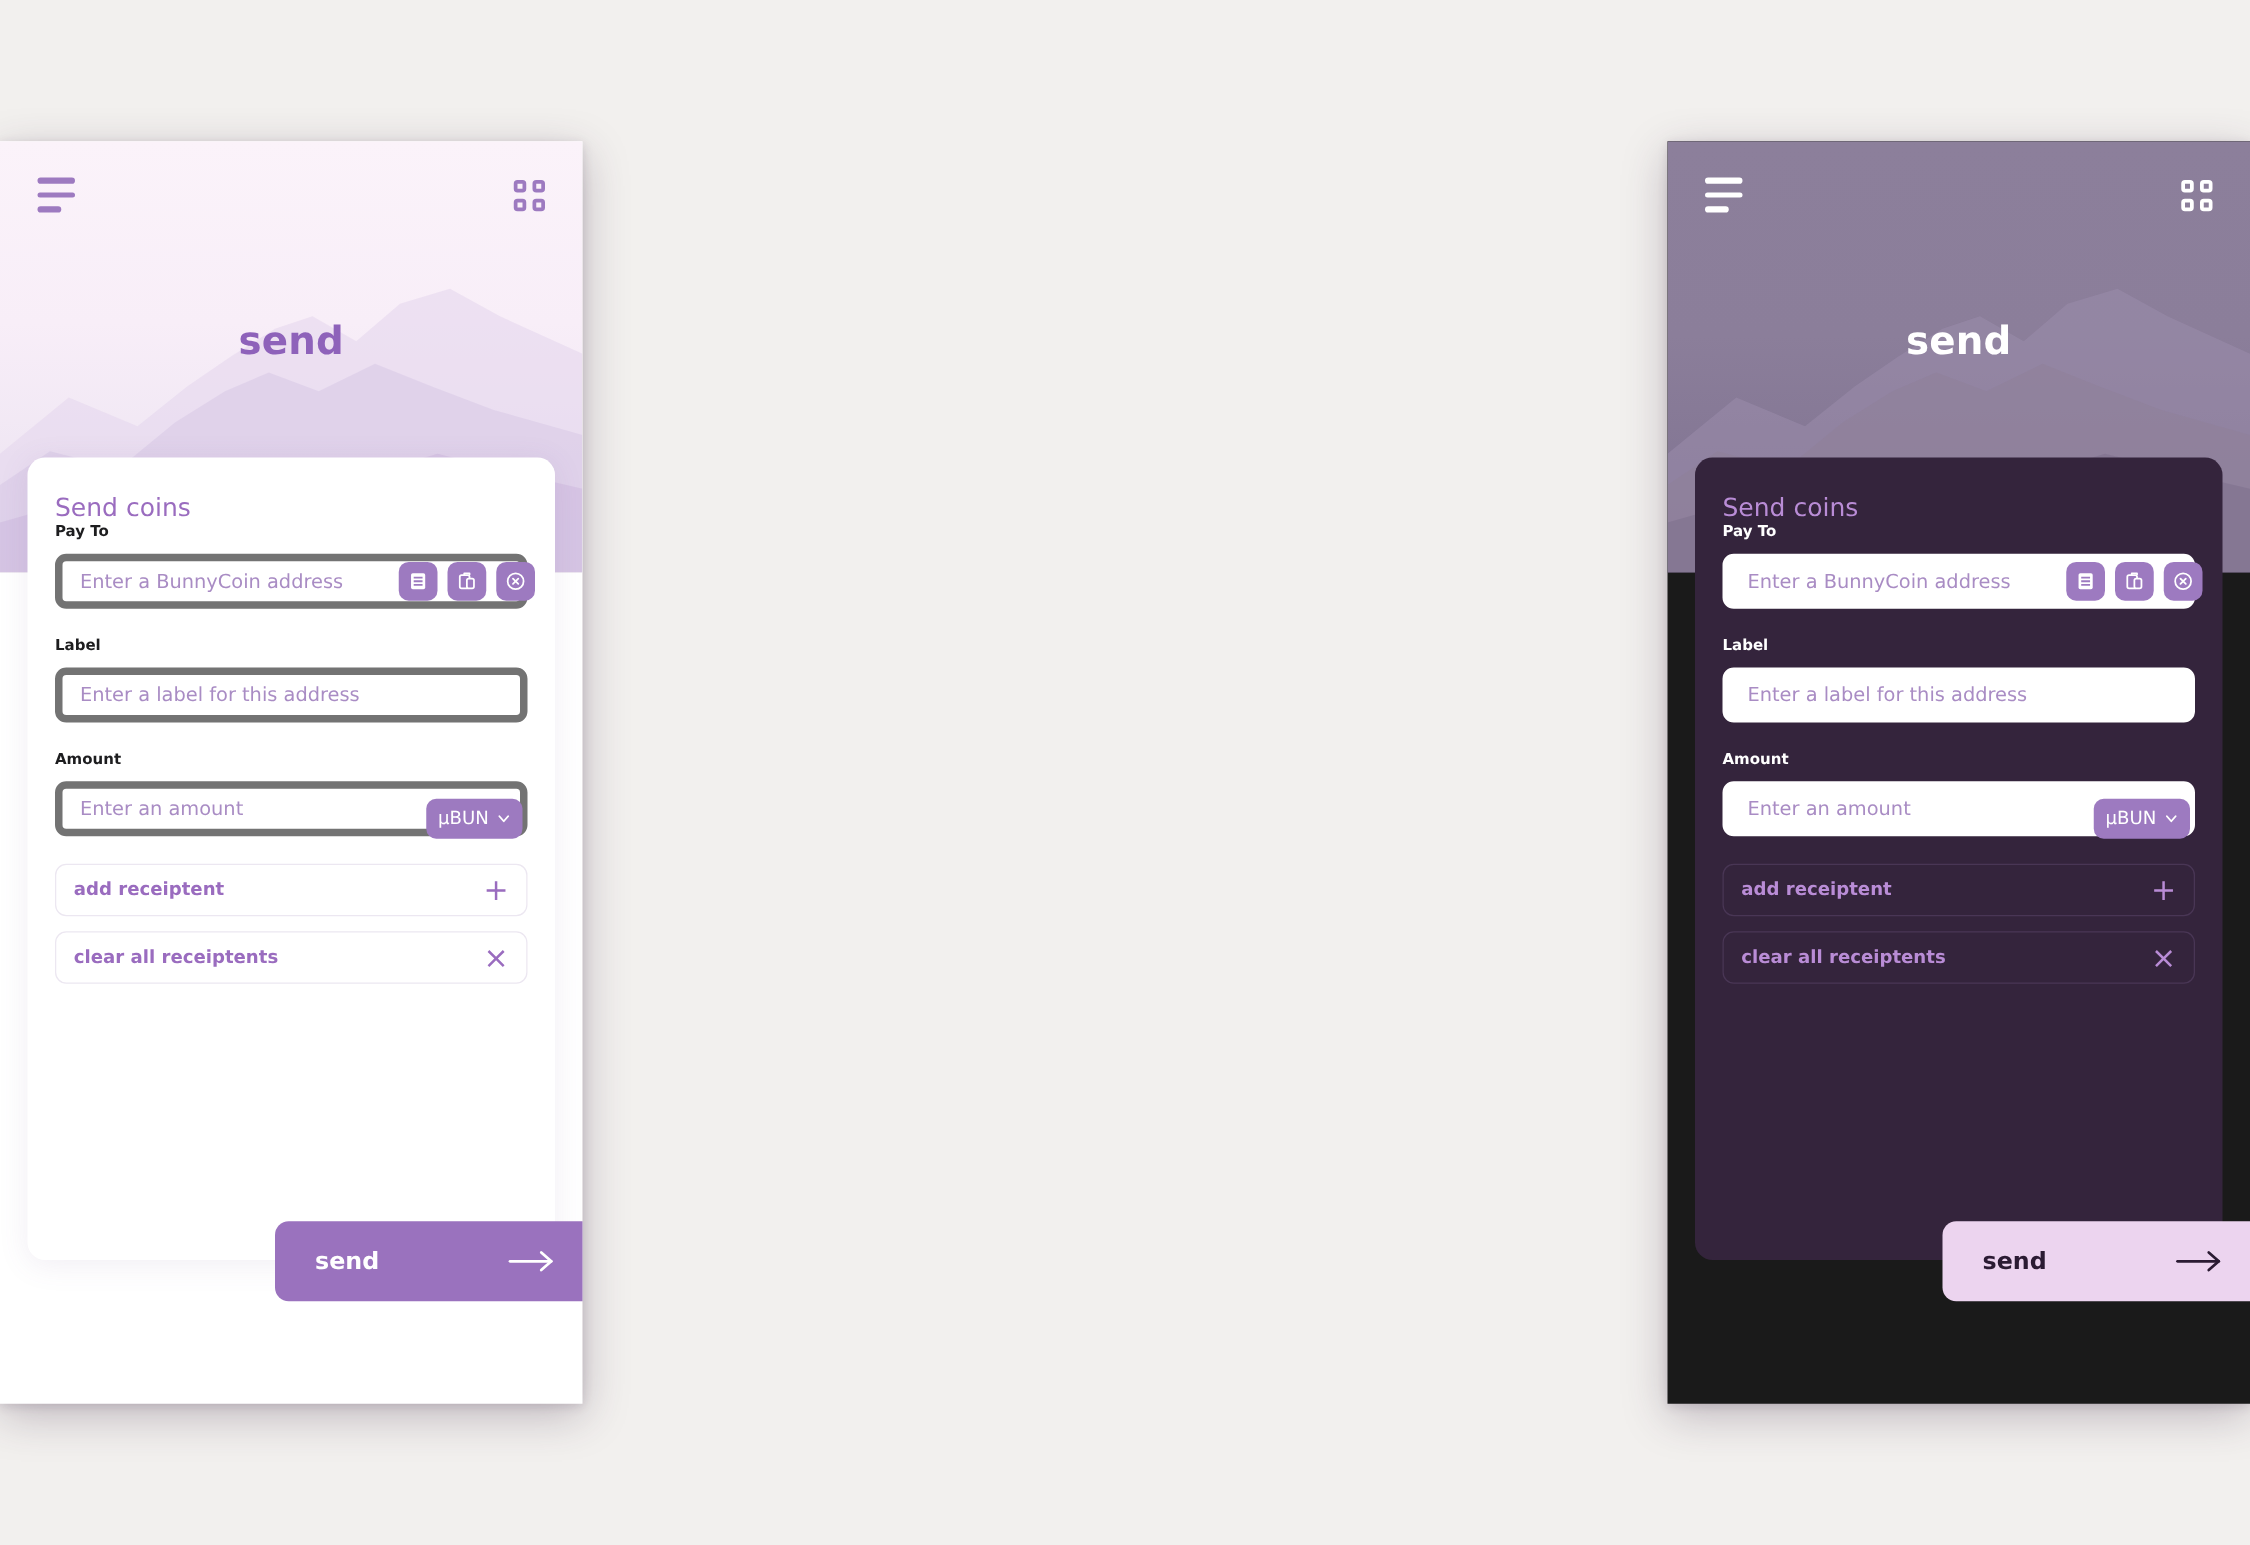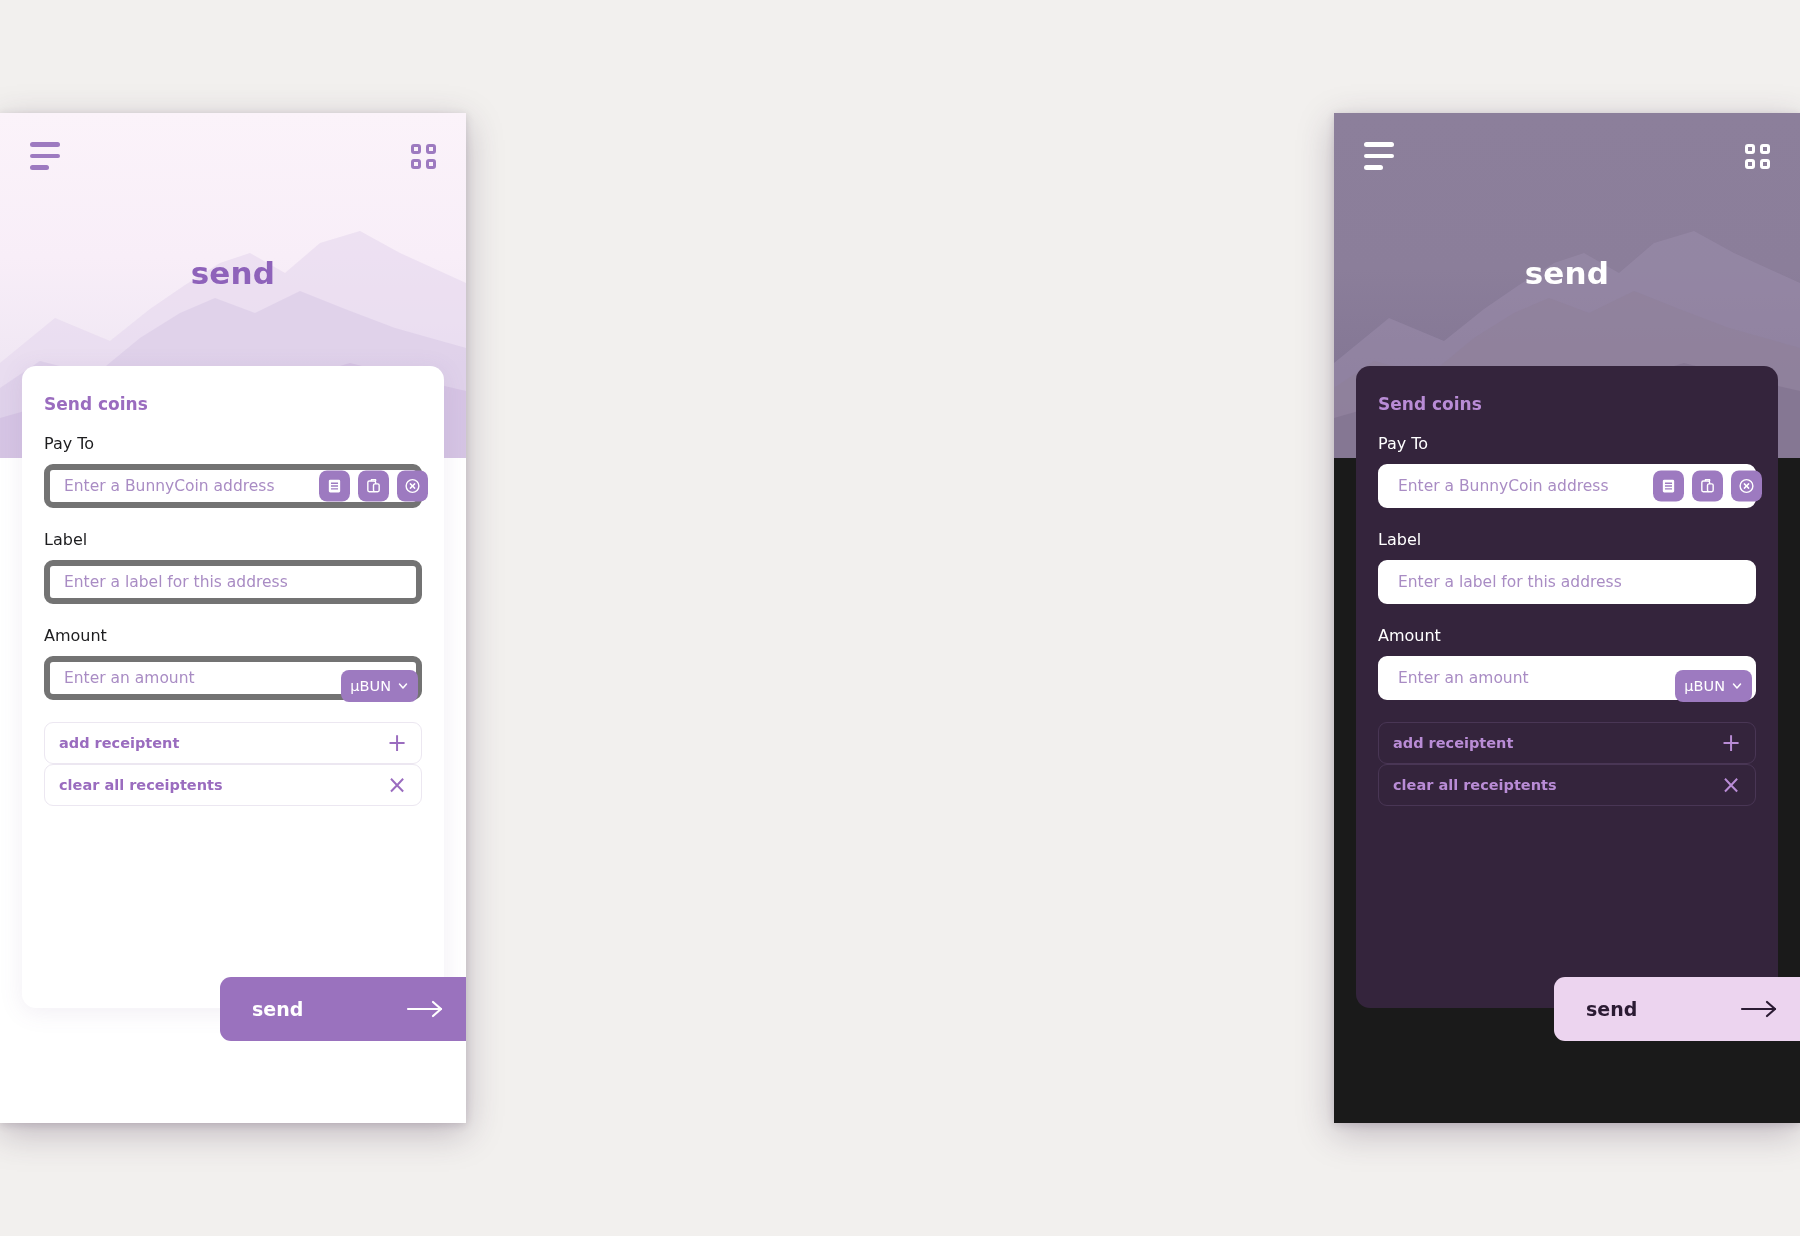--- a/index.html
+++ b/index.html
@@ -88,31 +88,30 @@
     top: 253px;
     border-radius: 14px;
     padding: 28px 22px 22px 22px;
     z-index: 5;
     height: 642px;
   }
   .light .card { background: #ffffff; box-shadow: 0 4px 24px rgba(120,90,150,.10); }
   .dark  .card { background: #34243c; }
 
   .card-title {
-    font-size: 17px;
-    font-weight: bold;
-    margin-bottom: 20px;
+    font-size: 20px;
+    font-weight: normal;
   }
   .light .card-title { color: #9a6cbf; }
   .dark  .card-title { color: #b98cd6; }
 
   .field-label {
-    font-size: 16px;
+    font-size: 12px;
     margin-bottom: 11px;
-    font-weight: normal;
+    font-weight: bold;
   }
   .light .field-label { color: #1d1d1f; }
   .dark  .field-label { color: #ffffff; }
 
   .input-wrap { position: relative; margin-bottom: 22px; }
 
   .tinput {
     width: 100%;
     height: 44px;
     border-radius: 9px;
@@ -171,21 +170,21 @@
 
   
   .act-row {
     height: 42px;
     border-radius: 9px;
     border: 1px solid #ece7f1;
     display: flex;
     align-items: center;
     justify-content: space-between;
     padding: 0 14px;
-    margin-bottom: 0;
+    margin-bottom: 12px;
     cursor: pointer;
     background: transparent;
     width: 100%;
     font-family: inherit;
   }
   .dark .act-row { border-color: #493655; }
   .act-row span {
     font-size: 14.5px;
     font-weight: bold;
   }

